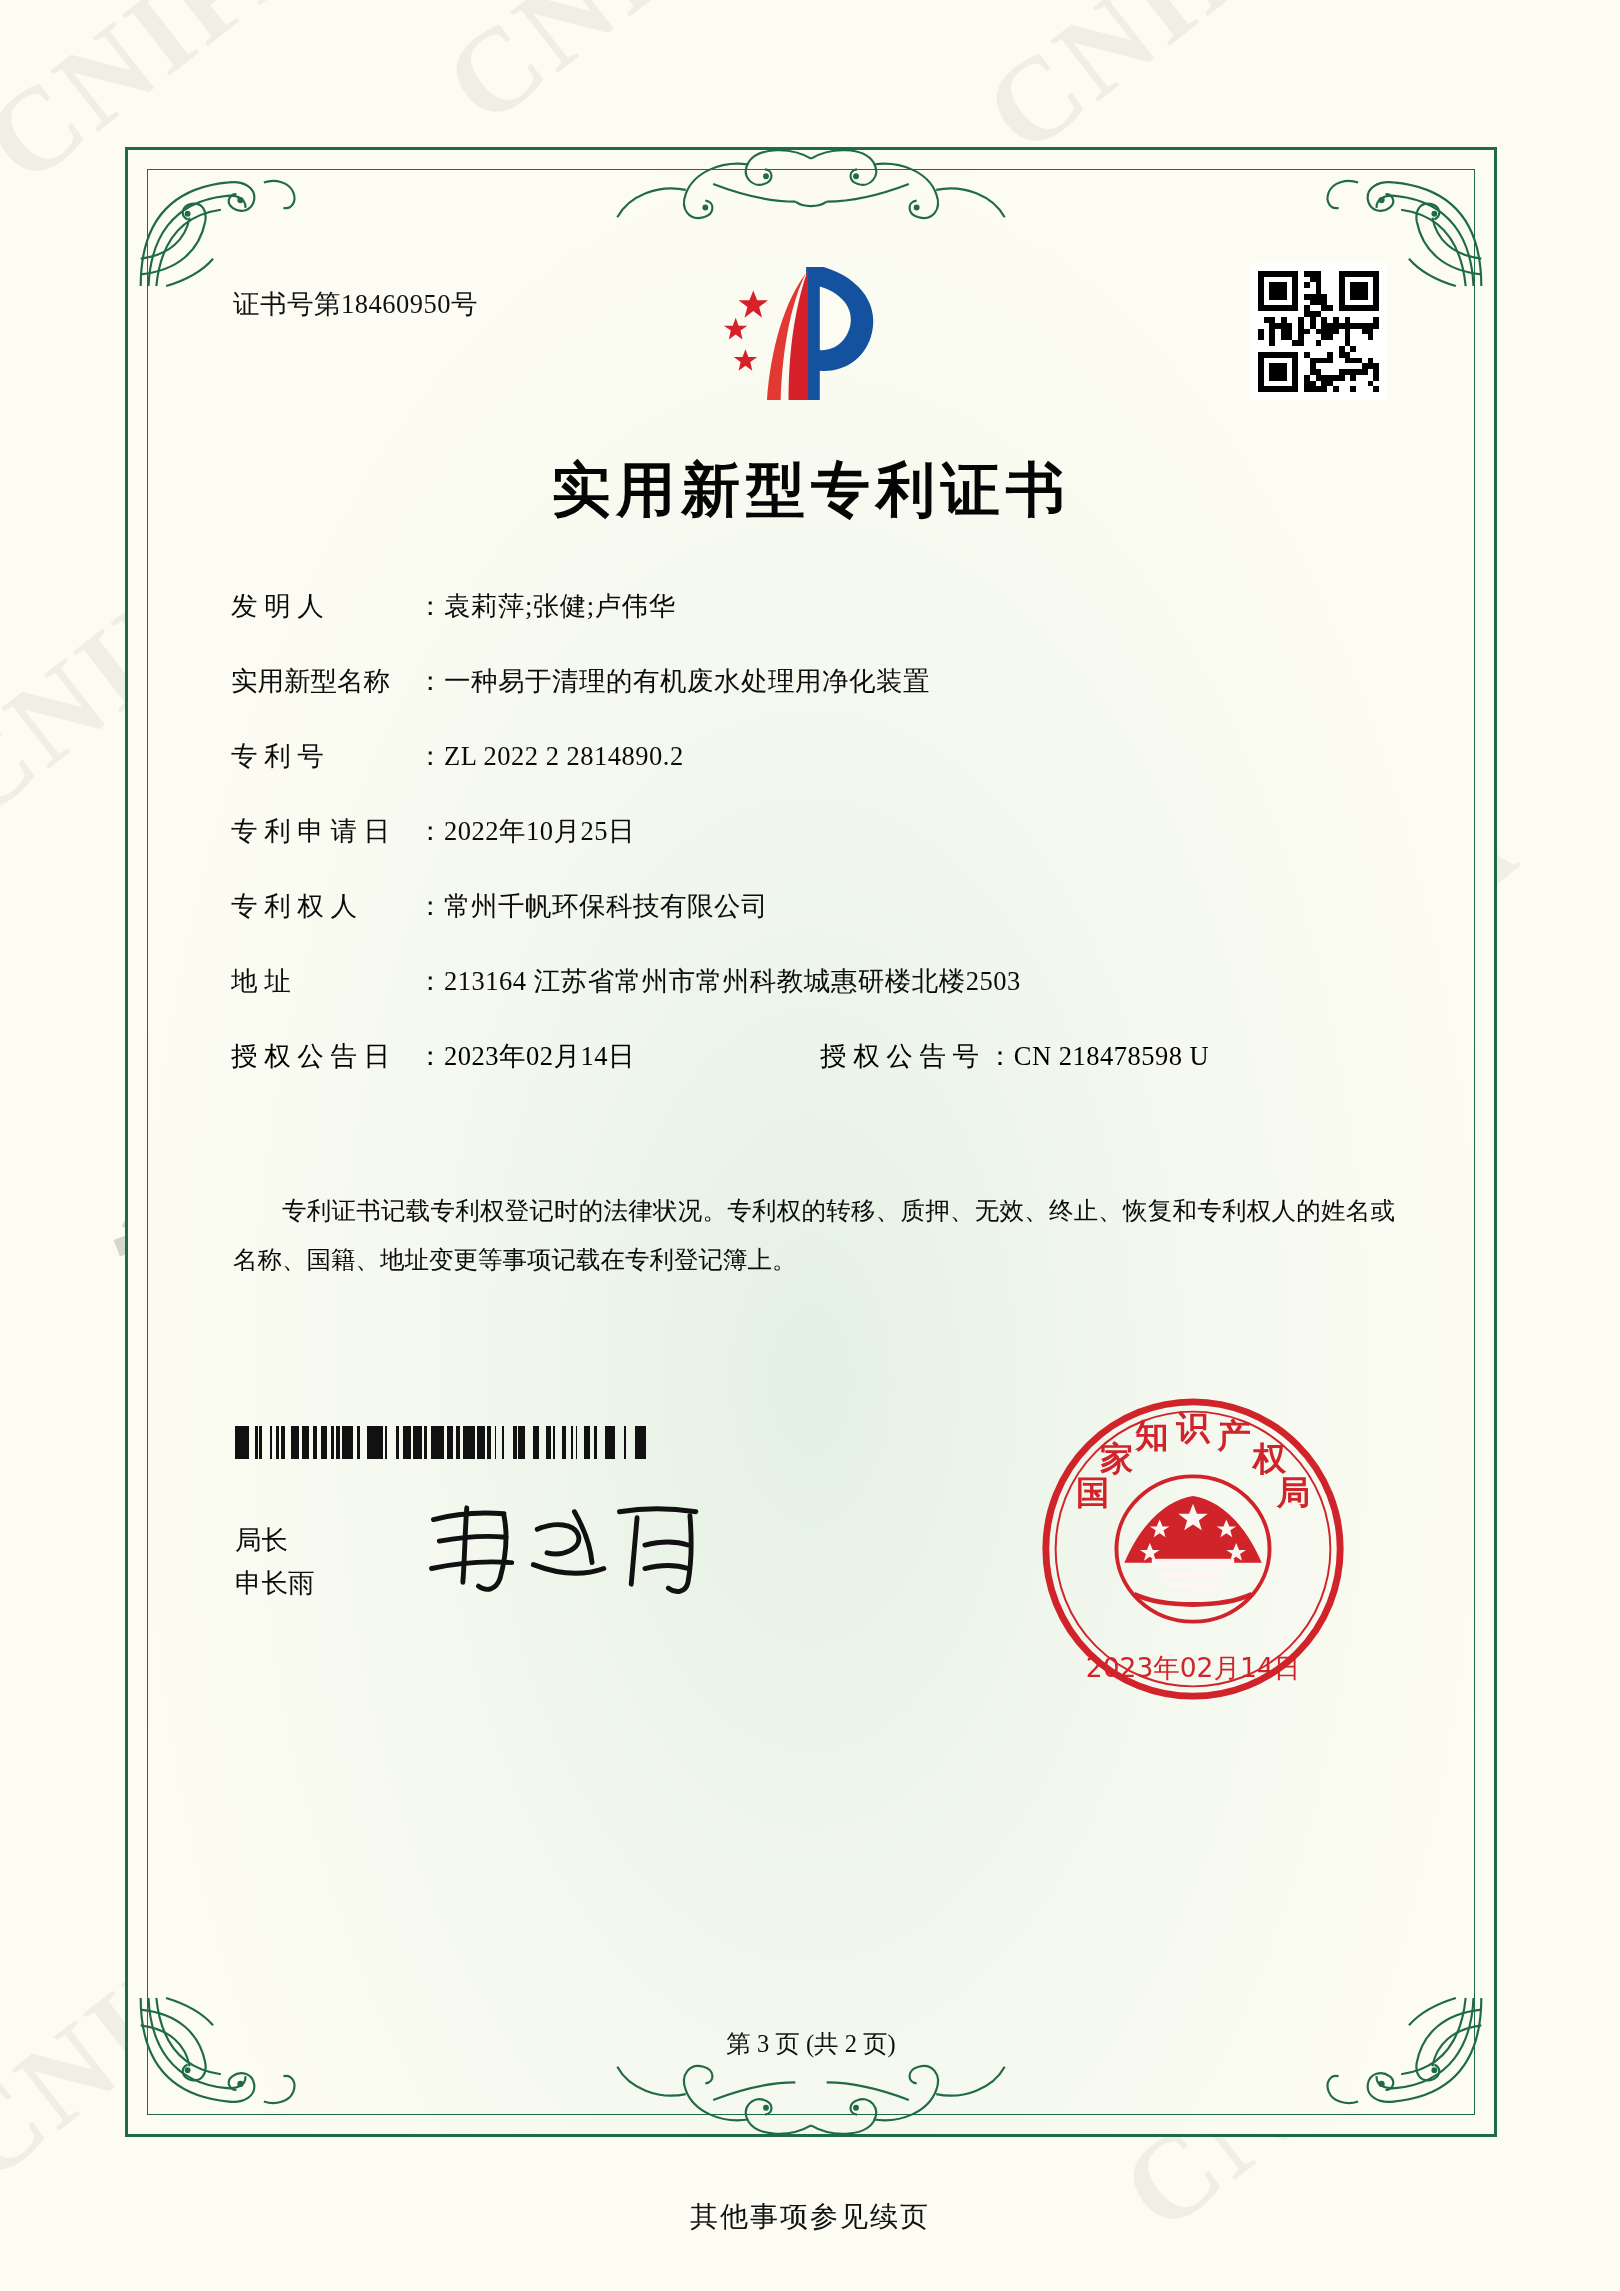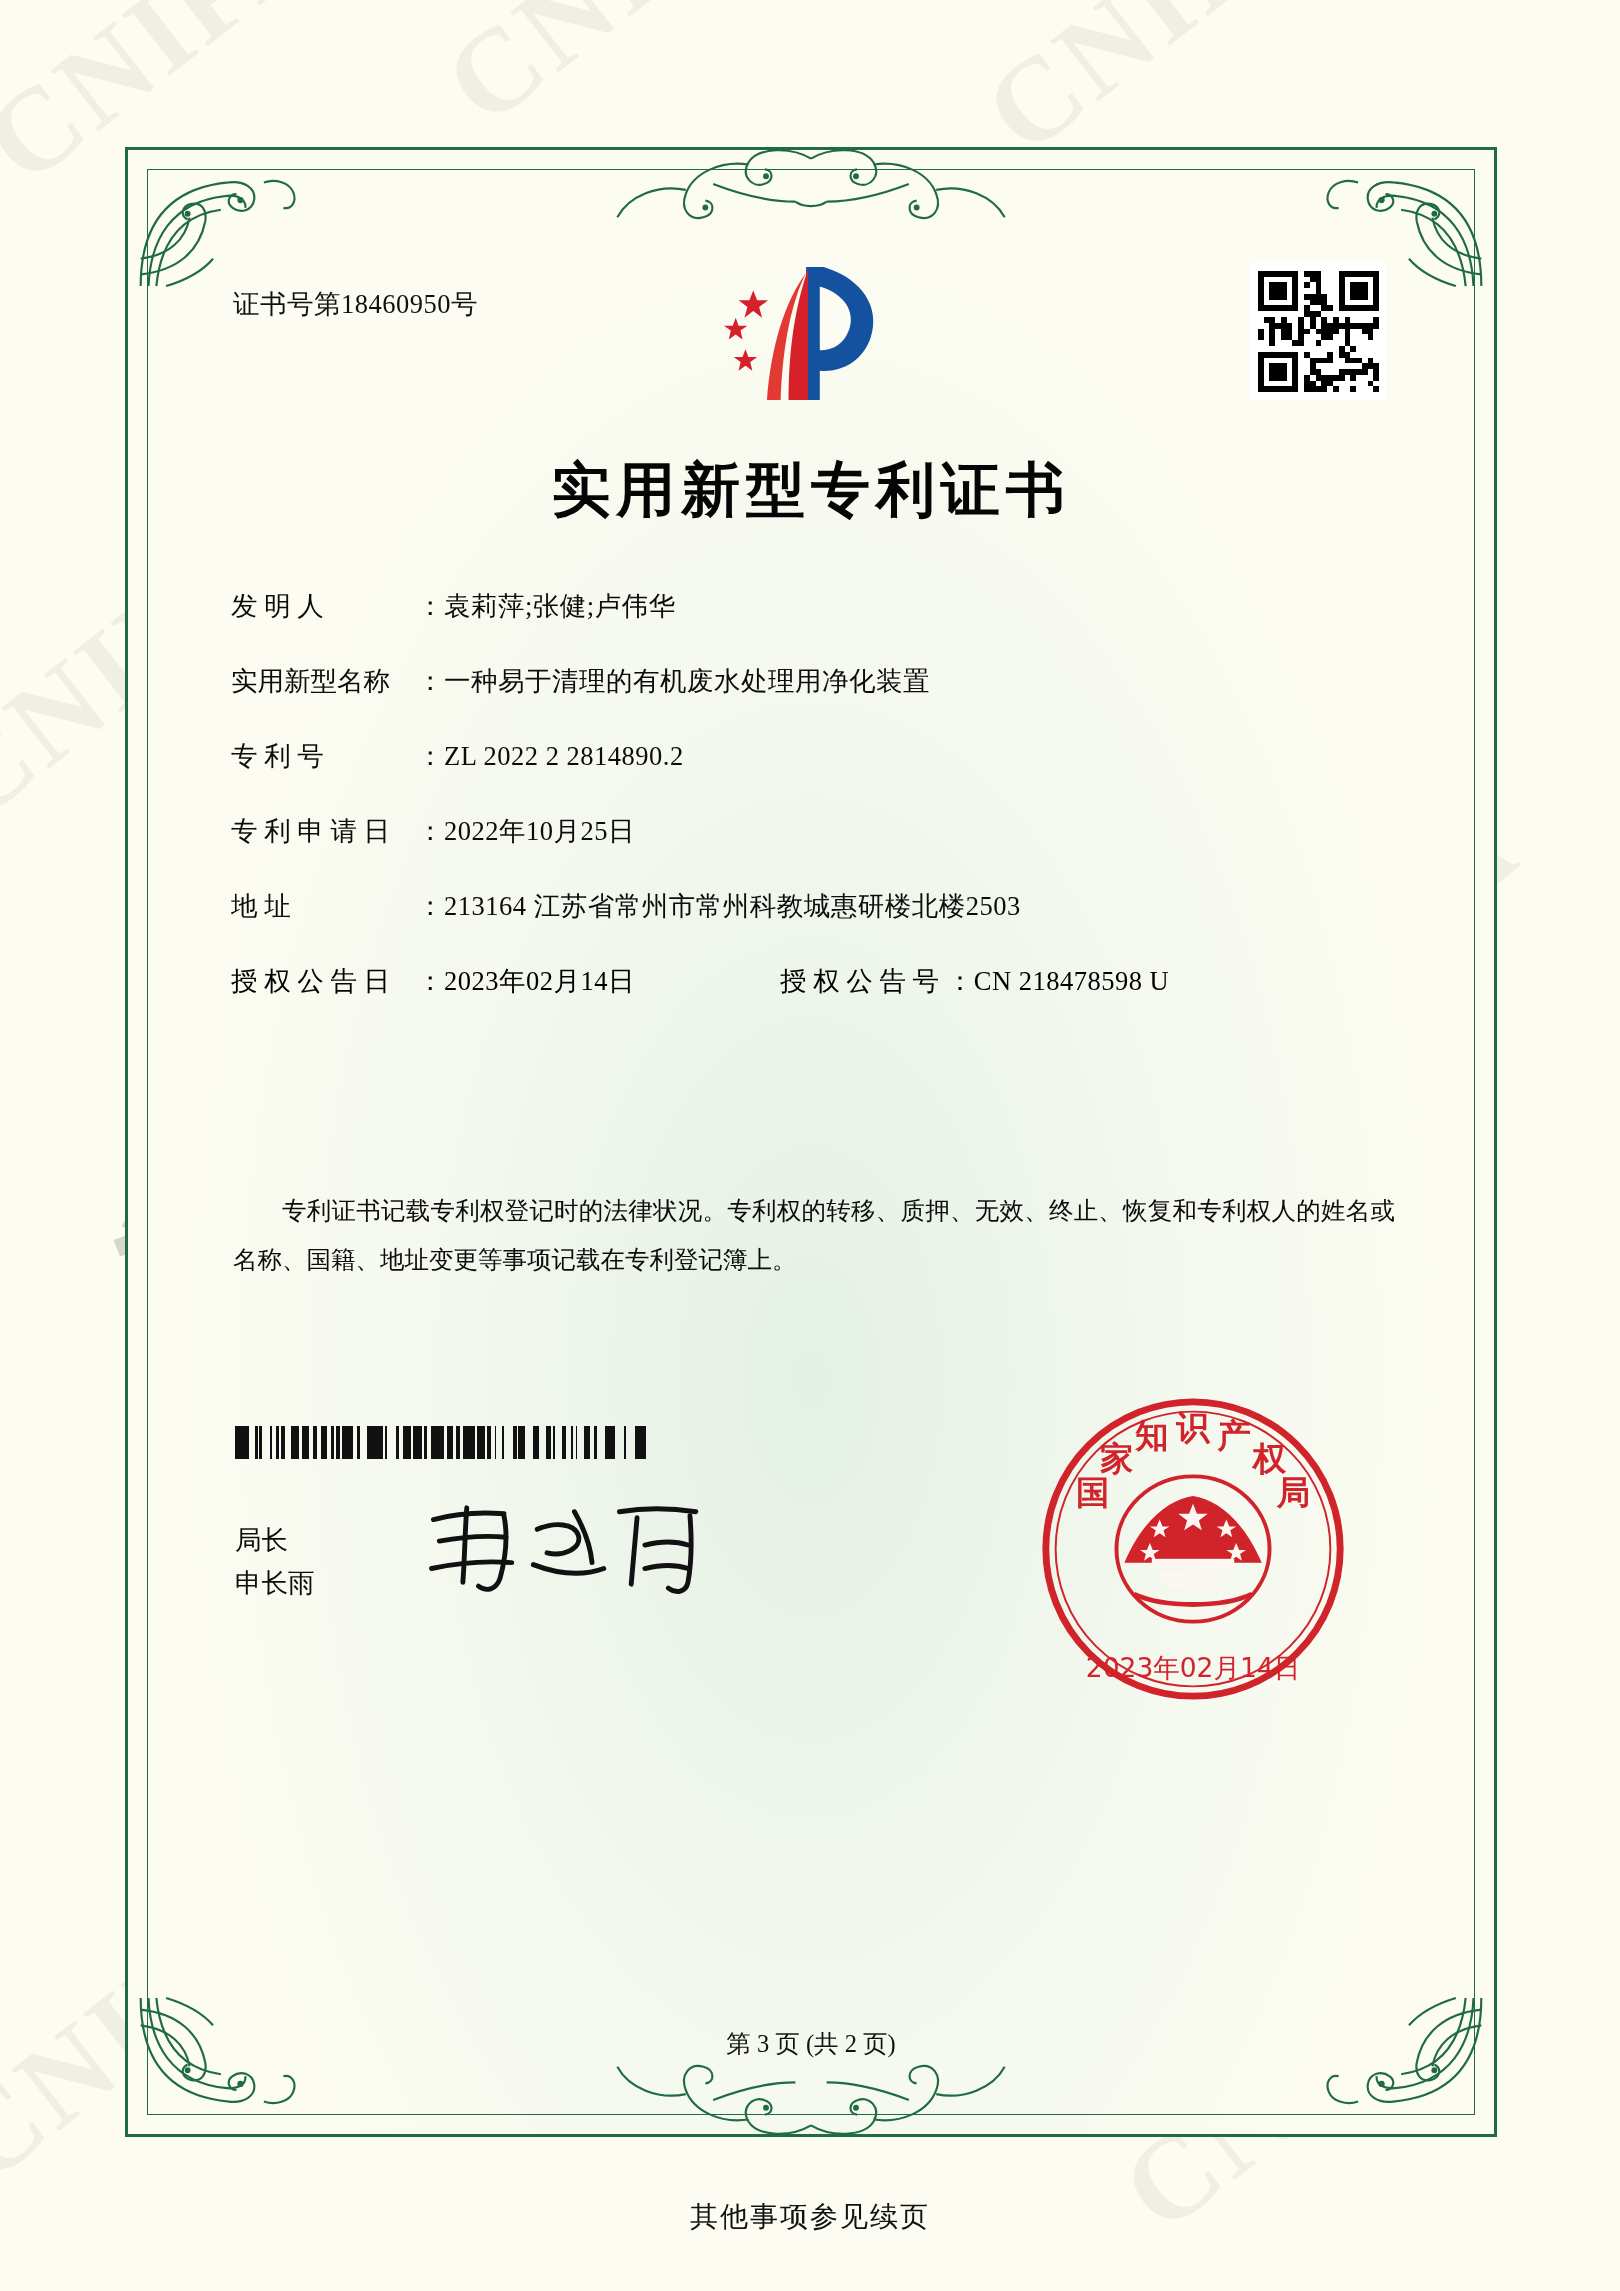--- a/index.html
+++ b/index.html
@@ -189,21 +189,21 @@
     margin-bottom: 27.4px;
     font-size: 26.5px;
   }
   .frt-left {
     display: flex;
     align-items: baseline;
     width: 549px;
     flex: 0 0 549px;
   }
   .frt-left .f-label { width: 186px; flex: 0 0 186px; }
-  .frt-right { display: flex; align-items: flex-end; }
+  .frt-right { display: flex; align-items: flex-end; margin-left: 40px; }
   .frt-right .f-label2 { white-space: nowrap; margin-right: 7.8px; }
 
   .paras {
     position: absolute;
     left: 39px;
     right: 33px;
     top: 980px;
     font-size: 24.5px;
     line-height: 49px;
     color: #0c0c0c;
@@ -874,20 +874,24 @@
       </div>
       <div class="field">
         <div class="f-label">专    利    号</div>
         <div class="f-value">：ZL 2022 2 2814890.2</div>
       </div>
       <div class="field">
         <div class="f-label">专 利 申 请 日</div>
         <div class="f-value">：2022年10月25日</div>
       </div>
       <div class="field">
+        <div class="f-label">专  利  权  人</div>
+        <div class="f-value">：常州千帆环保科技有限公司</div>
+      </div>
+      <div class="field">
         <div class="f-label">地            址</div>
         <div class="f-value">：213164 江苏省常州市常州科教城惠研楼北楼2503</div>
       </div>
 
       <div class="field-row-two">
         <div class="frt-left">
           <div class="f-label">授 权 公 告 日</div>
           <div class="f-value">：2023年02月14日</div>
         </div>
         <div class="frt-right">

